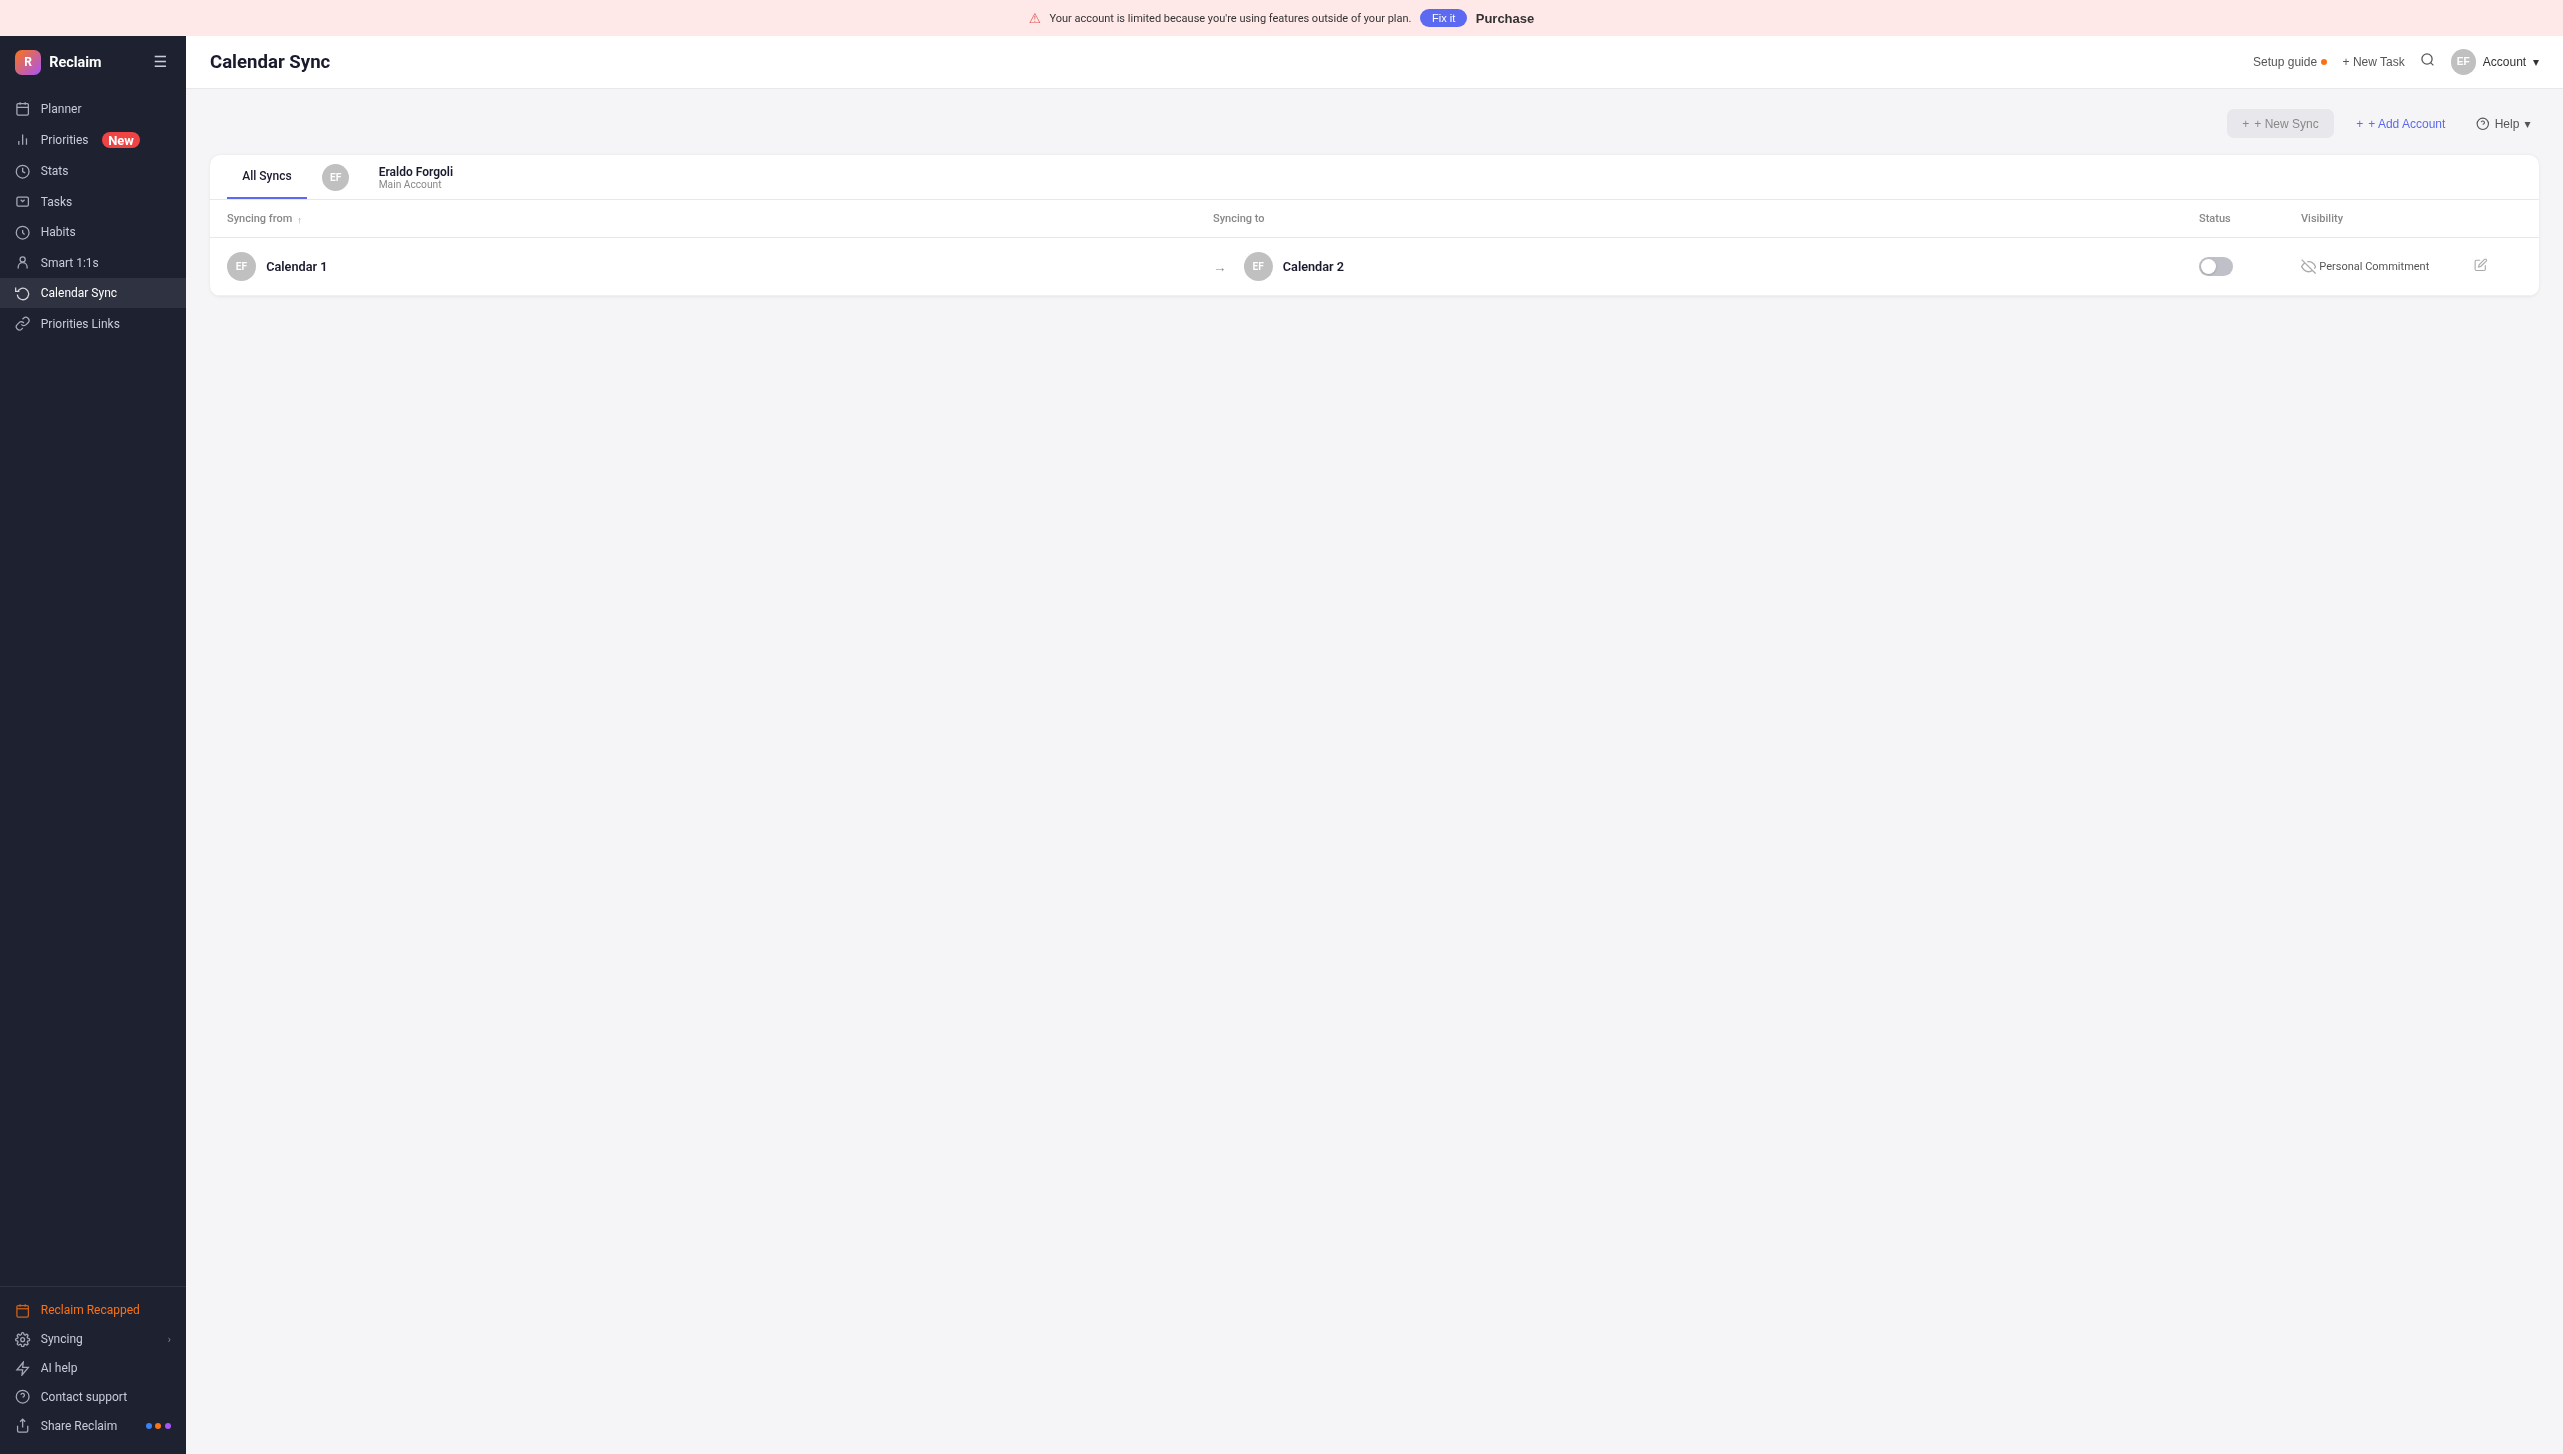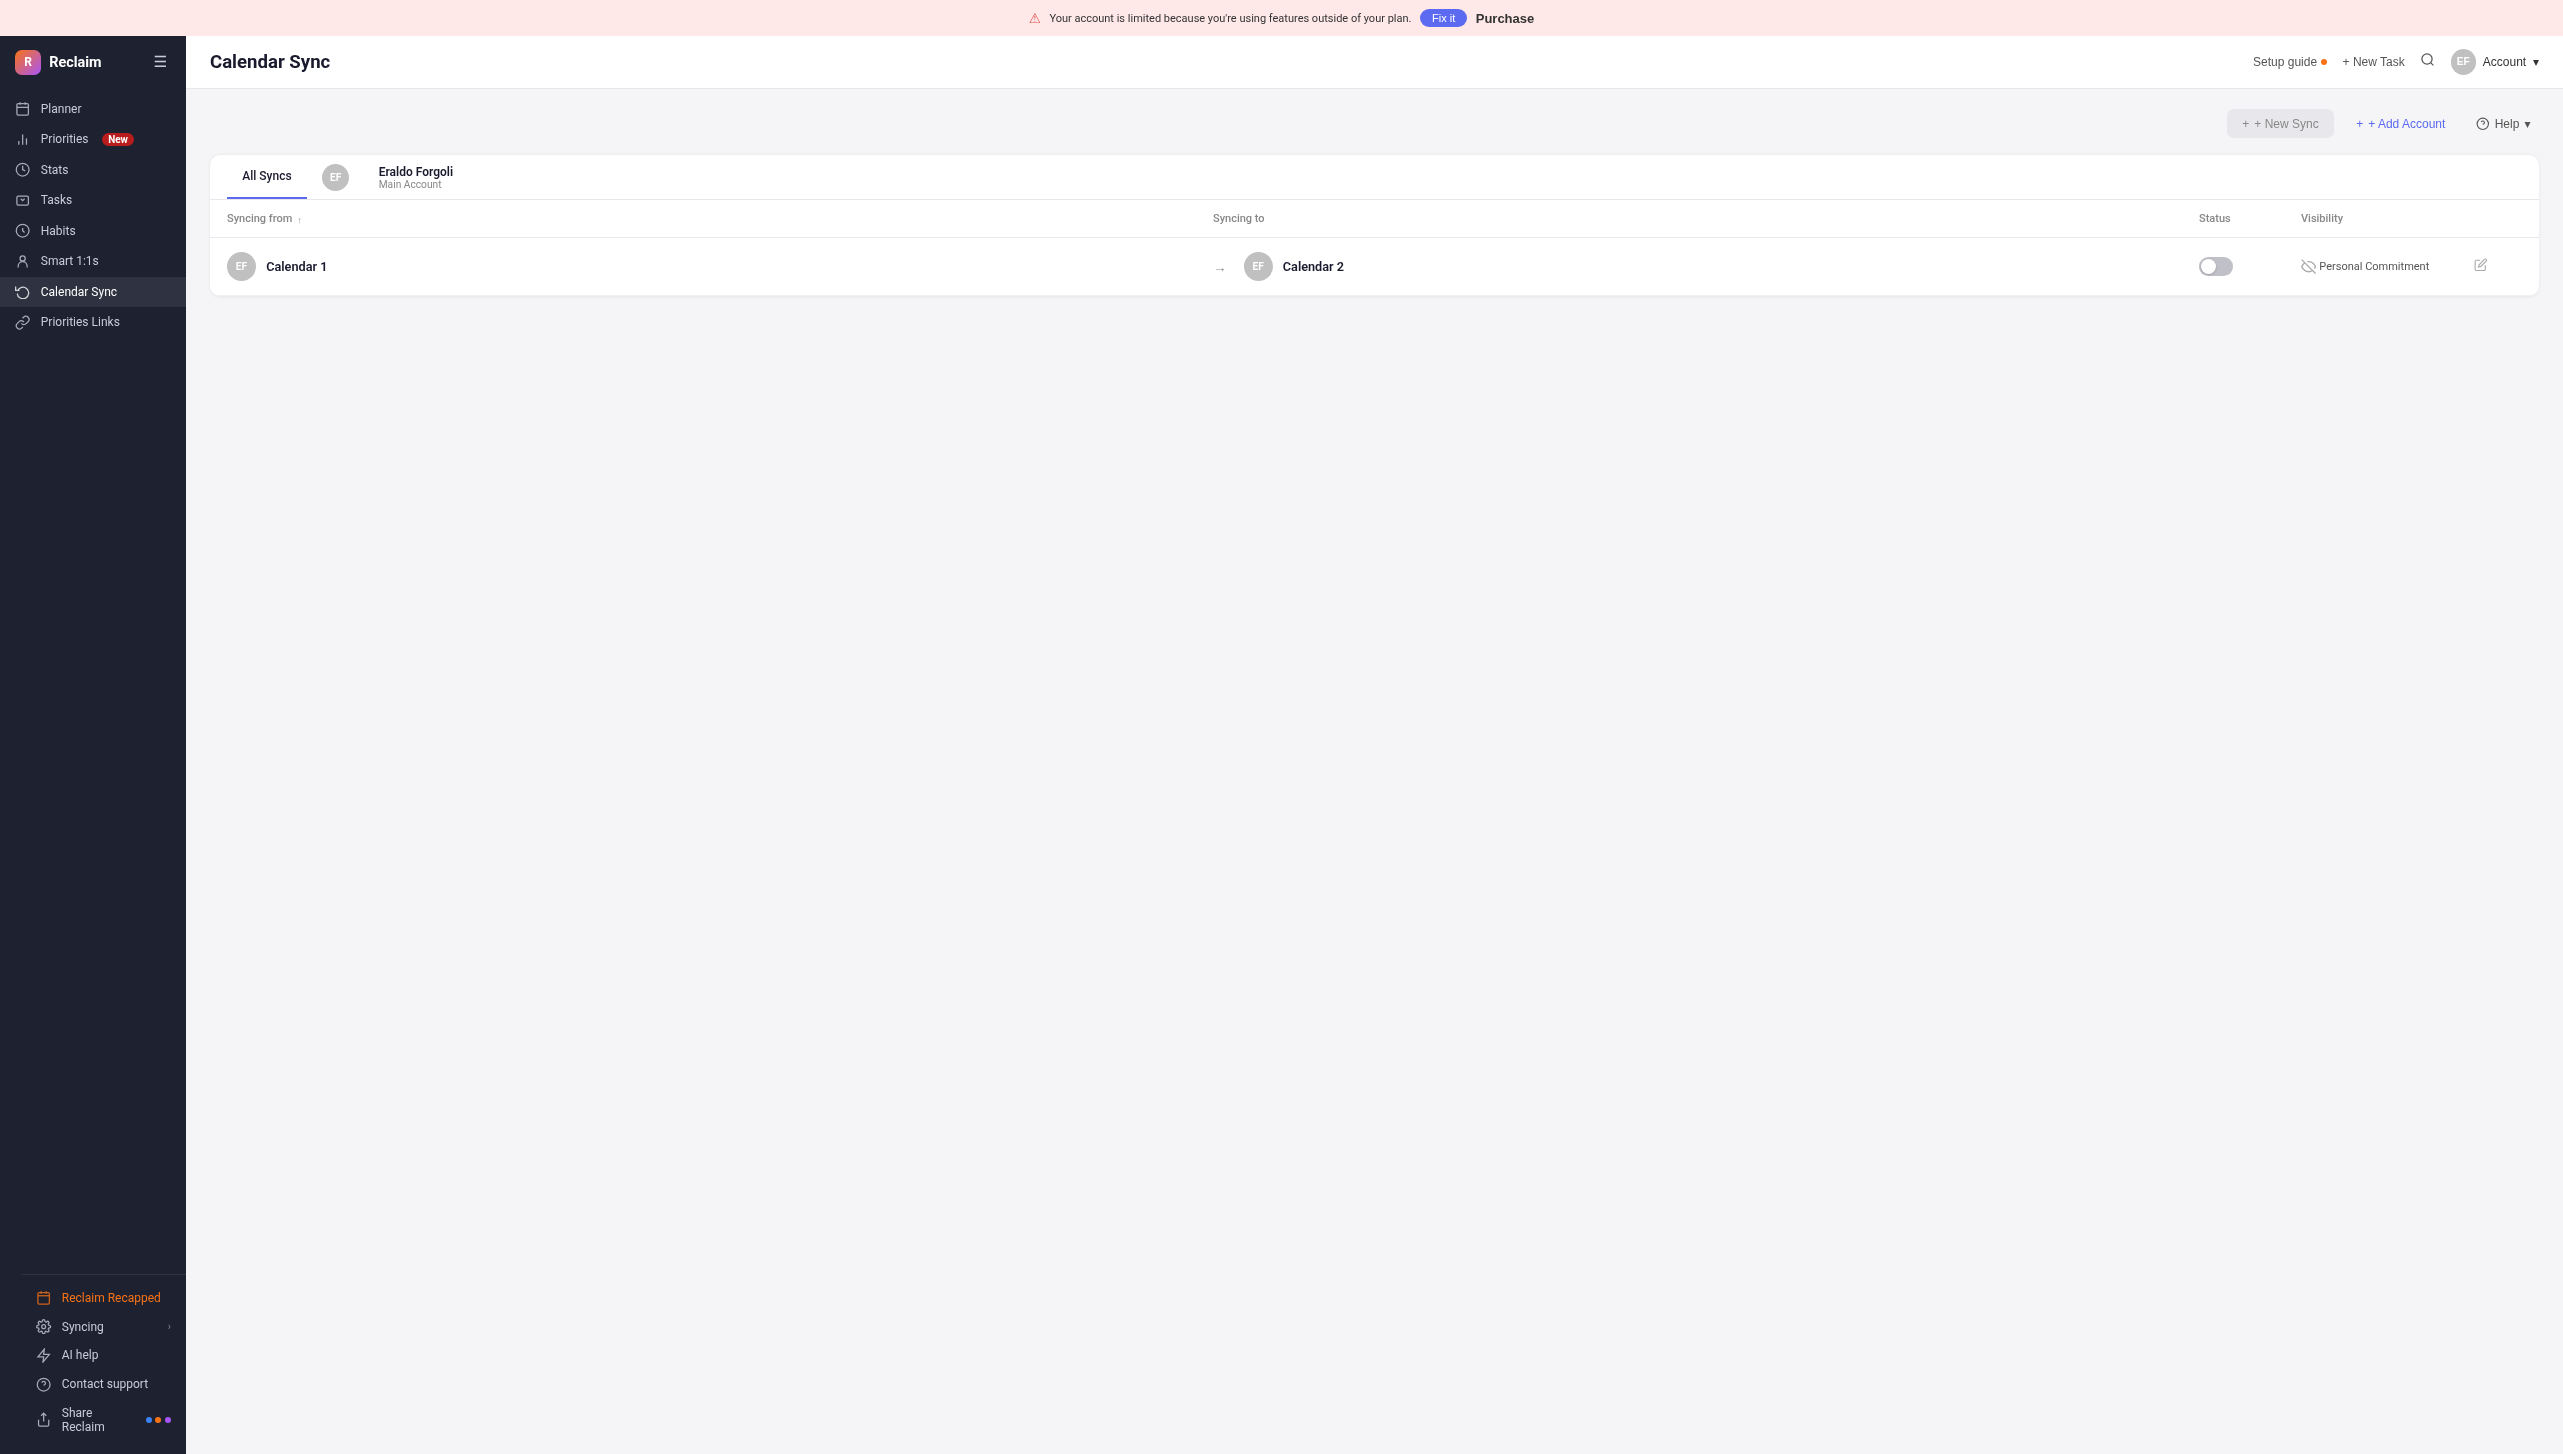--- a/index.html
+++ b/index.html
@@ -87,29 +87,29 @@
       color: #c8ccd8;
       cursor: pointer;
       border-radius: 0;
       transition: background 0.15s;
       position: relative;
     }
     .nav-item.active { color: #fff; background: rgba(255,255,255,0.08); }
     .nav-item.active-red { color: #f97316; }
     .nav-icon { width: 15.3px; height: 15.3px; opacity: 0.8; flex-shrink: 0; }
     .nav-badge {
-      background: #b91c1c;
+      background: #ef4444;
       color: #fff;
-      font-size: 10px;
+      font-size: 13px;
       font-weight: 700;
       border-radius: 8.5px;
       padding: 0.8px 6px;
       margin-left: 3.4px;
     }
-    .sidebar-bottom { padding: 8.5px 0 13.6px; border-top: 0.8px solid rgba(255,255,255,0.08); margin-top: auto; margin-left: 21px; }
+    .sidebar-bottom { padding: 8.5px 0 13.6px; border-top: 0.8px solid rgba(255,255,255,0.08); margin-top: auto; }
     .sidebar-bottom .nav-item { padding: 6.8px 15.3px; }
     .share-dots { display: flex; gap: 3.4px; margin-left: auto; }
     .dot { width: 6px; height: 6px; border-radius: 50%; }
     .dot-blue { background: #3b82f6; }
     .dot-orange { background: #f97316; }
     .dot-purple { background: #a855f7; }
 
     
     .main-content { flex: 1; display: flex; flex-direction: column; overflow: hidden; background: #f5f5f7; }
 

